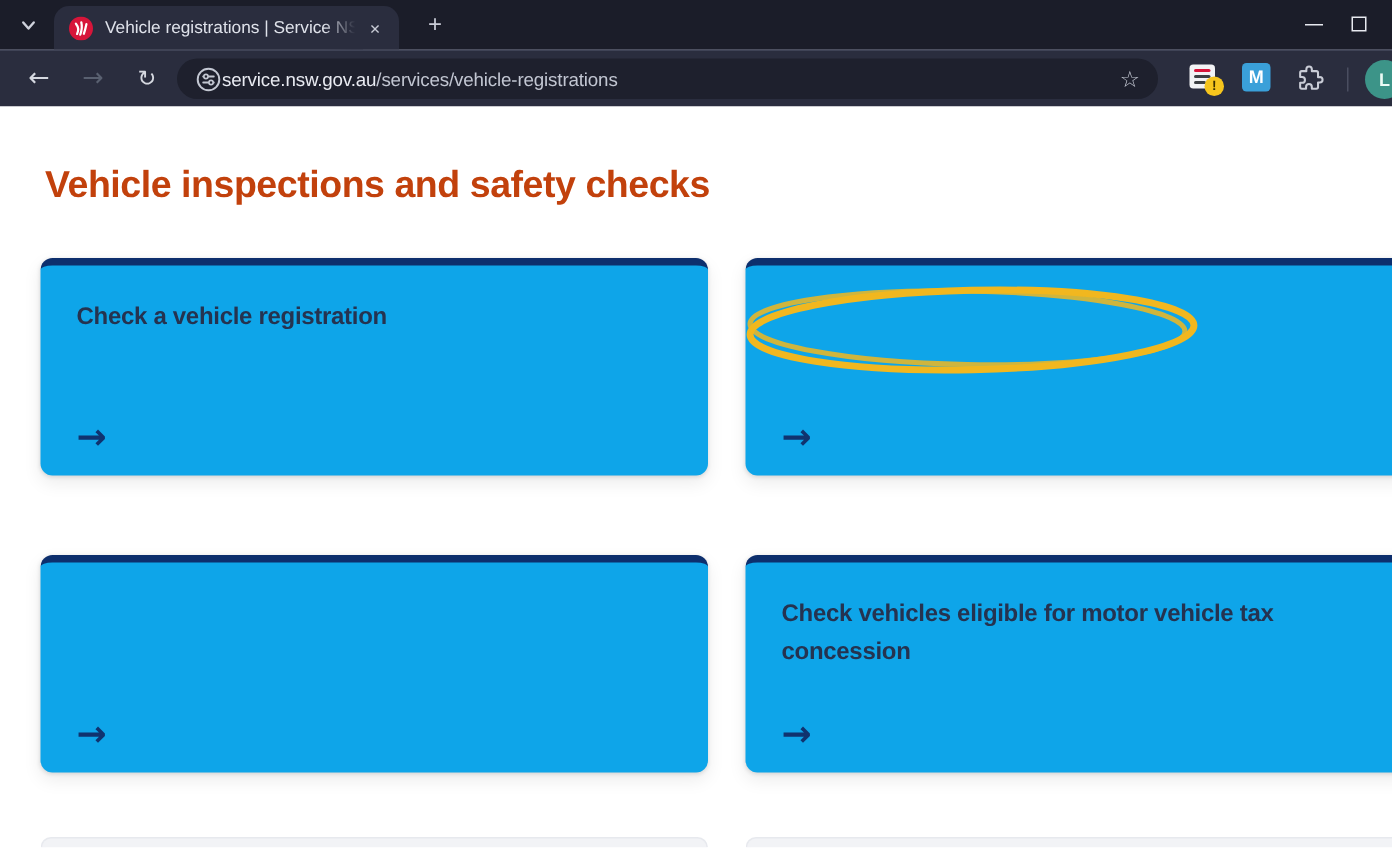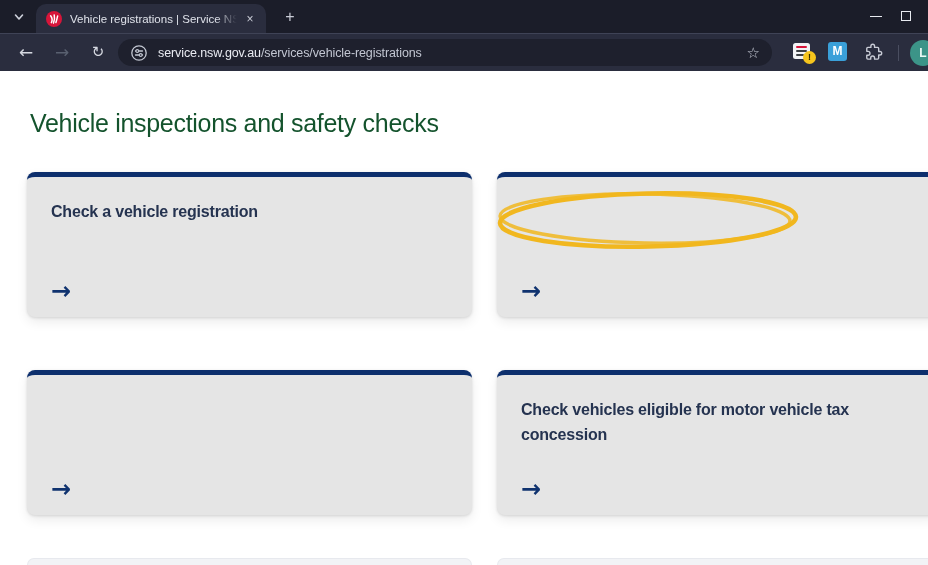--- a/index.html
+++ b/index.html
@@ -27,21 +27,21 @@
   .win-btn.max { width:32px; justify-content:flex-start; padding-left:5px; }
 
   .toolbar { position:absolute; left:0; top:33px; width:928px; height:38px; background:#2a2d3e;
              border-top:1px solid #3f4356; }
   .nav-btn { position:absolute; top:2px; width:32px; height:32px; display:flex; align-items:center;
              justify-content:center; font-family:"DejaVu Sans", sans-serif; font-size:17px;
              color:#d5d8e0; cursor:pointer; border-radius:50%; }
   .nav-btn.disabled { color:#596070; }
   .omnibox { position:absolute; left:118px; top:5px; width:654px; height:27px; background:#1e202d;
              border-radius:14px; display:flex; align-items:center; padding:0 12px; cursor:text; }
-  .url { font-size:12.5px; letter-spacing:-0.1px; white-space:nowrap; margin-left:10px; flex:1 1 auto; overflow:hidden; }
+  .url { font-size:12.5px; letter-spacing:-0.1px; white-space:nowrap; flex:1 1 auto; overflow:hidden; }
   .url .domain { color:#e9ebf2; }
   .url .path { color:#c2c6d2; }
   .star { font-family:"DejaVu Sans", sans-serif; font-size:15px; color:#c3c7d2; cursor:pointer; }
   .ext-doc { position:absolute; left:793px; top:9px; width:17px; height:16px; background:#f2f3f5;
              border-radius:2.5px; cursor:pointer; }
   .ext-doc .l1,.ext-doc .l2,.ext-doc .l3 { position:absolute; left:3px; right:3px; height:2px; border-radius:1px; }
   .ext-doc .l1 { top:3px; background:#d7153a; }
   .ext-doc .l2 { top:7px; background:#3c4043; }
   .ext-doc .l3 { top:11px; background:#3c4043; right:6px; }
   .ext-badge { position:absolute; left:803px; top:17px; width:13px; height:13px; background:#f6c51d;
@@ -51,23 +51,23 @@
            border-radius:3px; color:#fff; font-size:12px; font-weight:bold; text-align:center;
            line-height:19px; cursor:pointer; }
   .ext-puzzle { position:absolute; left:862px; top:7px; width:22px; height:22px; cursor:pointer; }
   .ext-divider { position:absolute; left:898px; top:11px; width:1px; height:16px; background:#4a4e60; }
   .avatar { position:absolute; left:910px; top:6px; width:26px; height:26px; border-radius:50%;
             background:#3c9488; color:#eafaf5; font-size:12px; font-weight:bold; display:flex;
             align-items:center; justify-content:center; cursor:pointer; }
 
   
   .page { position:absolute; left:0; top:71px; width:928px; height:494px; background:#fff; }
-  .page-h1 { position:absolute; left:30px; top:38px; font-size:25px; font-weight:normal;
-             letter-spacing:-0.3px; color:#14532d; }
-  .card { position:absolute; width:445px; height:145px; background:#e5e5e5; border-radius:8px;
+  .page-h1 { position:absolute; left:30px; top:38px; font-size:25px; font-weight:bold;
+             letter-spacing:-0.3px; color:#c2410c; }
+  .card { position:absolute; width:445px; height:145px; background:#0ea5e9; border-radius:8px;
           border-top:5px solid #0d2f6d; cursor:pointer;
           box-shadow:0 1px 3px rgba(0,0,0,0.12), 0 5px 12px rgba(0,0,0,0.08); }
   .card.c1 { left:27px;  top:101px; }
   .card.c2 { left:497px; top:101px; }
   .card.c3 { left:27px;  top:299px; }
   .card.c4 { left:497px; top:299px; }
   .card-title { margin:22px 22px 0 24px; font-size:16px; font-weight:bold; letter-spacing:-0.2px;
                 line-height:25px; color:#253350; max-width:400px; }
   .card-arrow { position:absolute; left:24px; bottom:14px; font-family:"DejaVu Sans", sans-serif;
                 font-size:24px; font-weight:bold; color:#10336f; line-height:1; }

